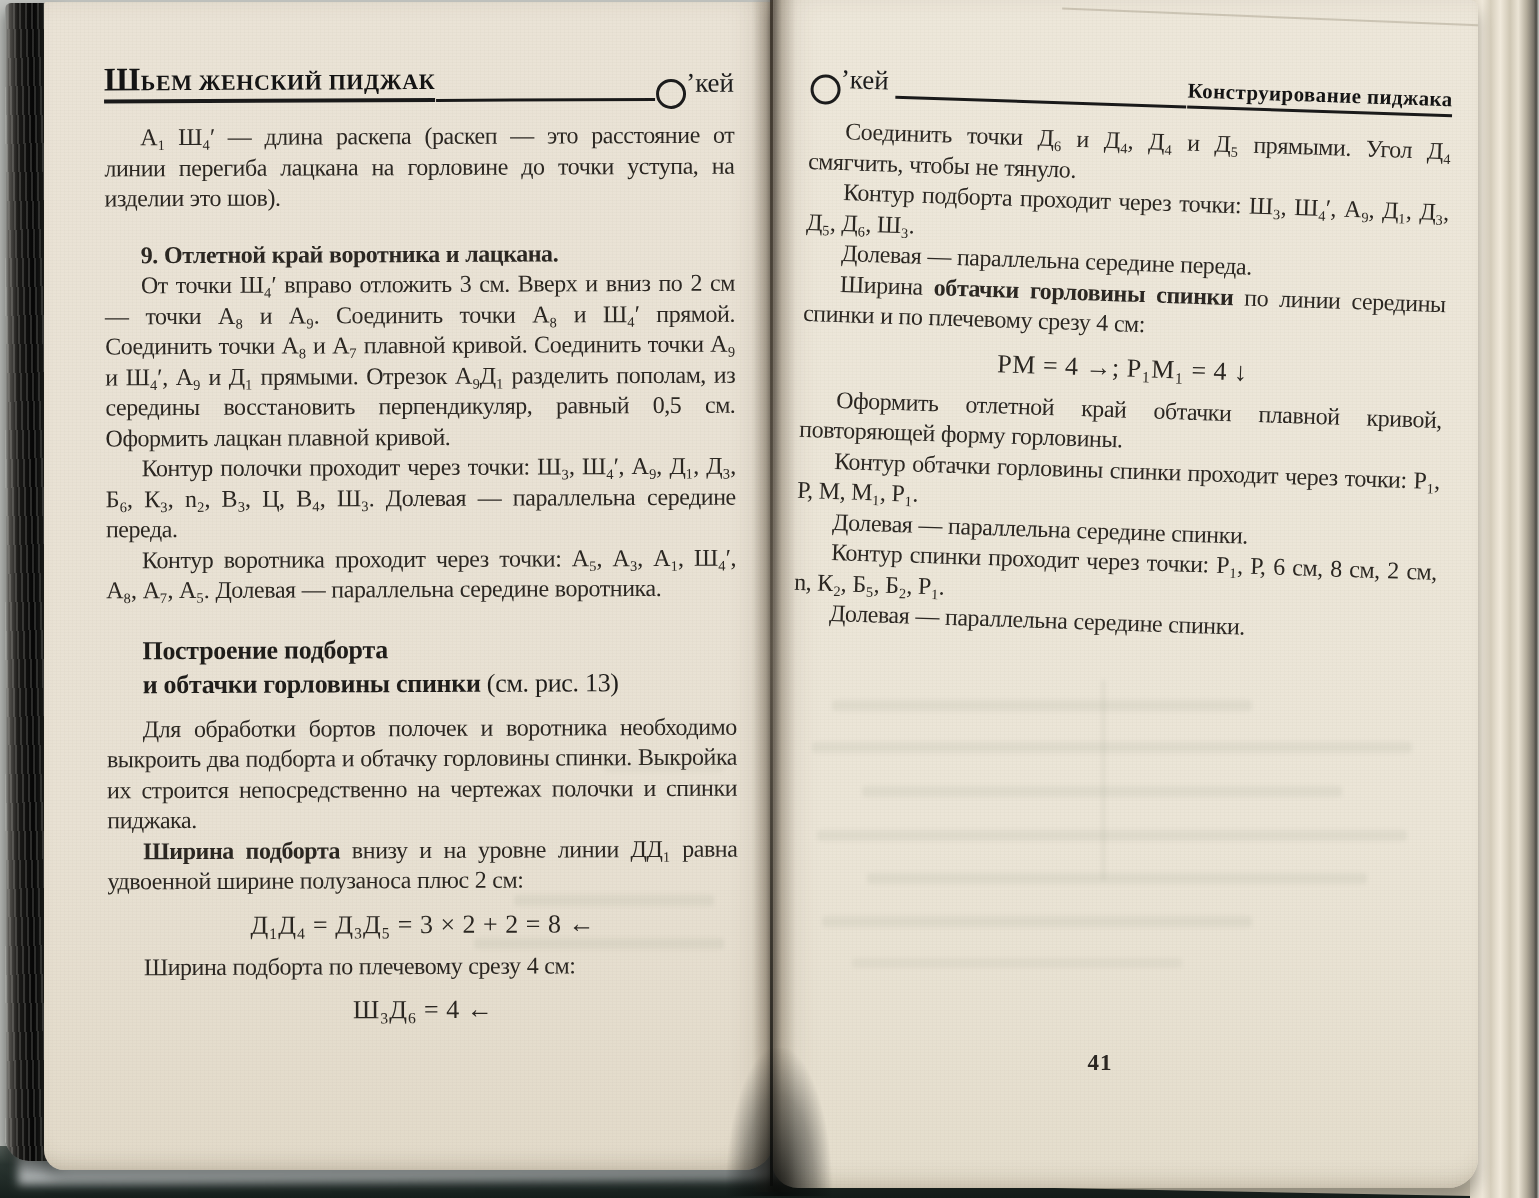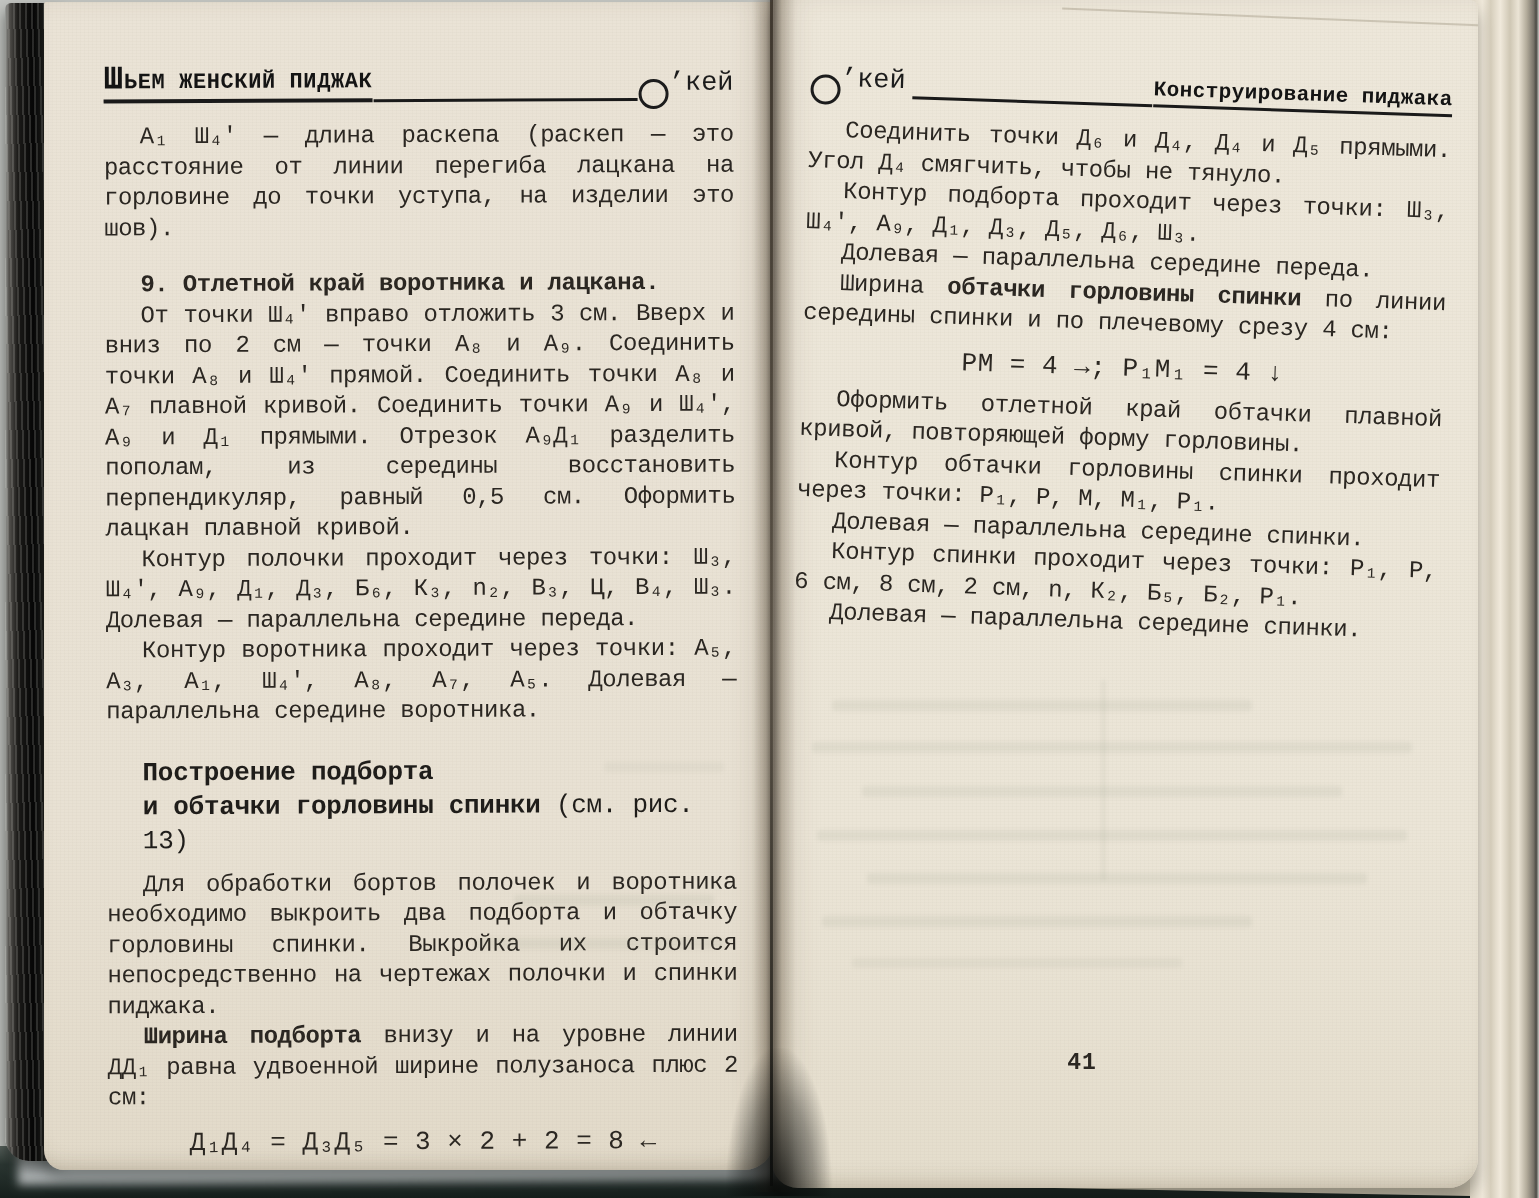--- a/index.html
+++ b/index.html
@@ -1,19 +1,19 @@
 <!DOCTYPE html>
 <html><head>
 <meta charset="utf-8">
 <style>
   html,body{margin:0;padding:0;background:#9ea09c;}
   .canvas{
     position:relative;width:1539px;height:1198px;overflow:hidden;
     background:#c3c5c1;
-    font-family:Liberation Mono, monospace;
+    font-family:Liberation Serif, serif;
   }
   
   .table-dark{position:absolute;left:0;top:1146px;width:100%;height:52px;
     background:linear-gradient(180deg,#5a645e 0%,#2b3632 35%,#161f1c 100%);}
   .bed-shadow{position:absolute;left:18px;top:1126px;width:770px;height:56px;
     background:#aeb3b4;filter:blur(5px);transform:skewY(-0.4deg);}
   .bottom-edge-right{position:absolute;left:806px;top:1148px;width:700px;height:42px;
     background:linear-gradient(180deg,#e0d8c6,#c7beaa);transform:rotate(1.1deg);
     border-radius:0 0 22px 12px;}
   .stack-left{position:absolute;left:5px;top:3px;width:54px;height:1158px;
@@ -72,21 +72,21 @@
   .rp-title{font-weight:700;font-size:21px;letter-spacing:.4px;color:#141414;
     border-bottom:3px solid #1a1a1a;padding-bottom:4px;line-height:1;white-space:nowrap;}
   .header-rule{flex:1;height:0;border-bottom:3px solid #1a1a1a;align-self:flex-end;margin:0 1px;}
   .okey{display:flex;align-items:flex-end;}
   .okey-circle{width:30px;height:30px;border:3.5px solid #1c1c1c;border-radius:50%;
     box-sizing:border-box;margin-bottom:-8px;background:transparent;}
   .okey-suffix{font-size:27px;line-height:1;margin-bottom:4px;color:#1c1c1c;white-space:nowrap;}
   
   .pagenum{position:absolute;font-size:23px;font-weight:600;letter-spacing:1px;color:#2b2722;}
   .pn-left{left:40px;top:1036px;width:580px;text-align:center;}
-  .pn-right{left:250px;top:1050px;width:120px;text-align:center;}
+  .pn-right{left:268px;top:1050px;width:120px;text-align:center;}
   
   .smudge{position:absolute;background:#75806b;opacity:.09;filter:blur(2px);border-radius:4px;}
   .crease{position:absolute;background:rgba(130,118,95,.3);height:2px;transform:rotate(2.3deg);}
 </style>
 </head>
 <body>
 
 <div class="canvas">
 
   <div class="table-dark"></div>

